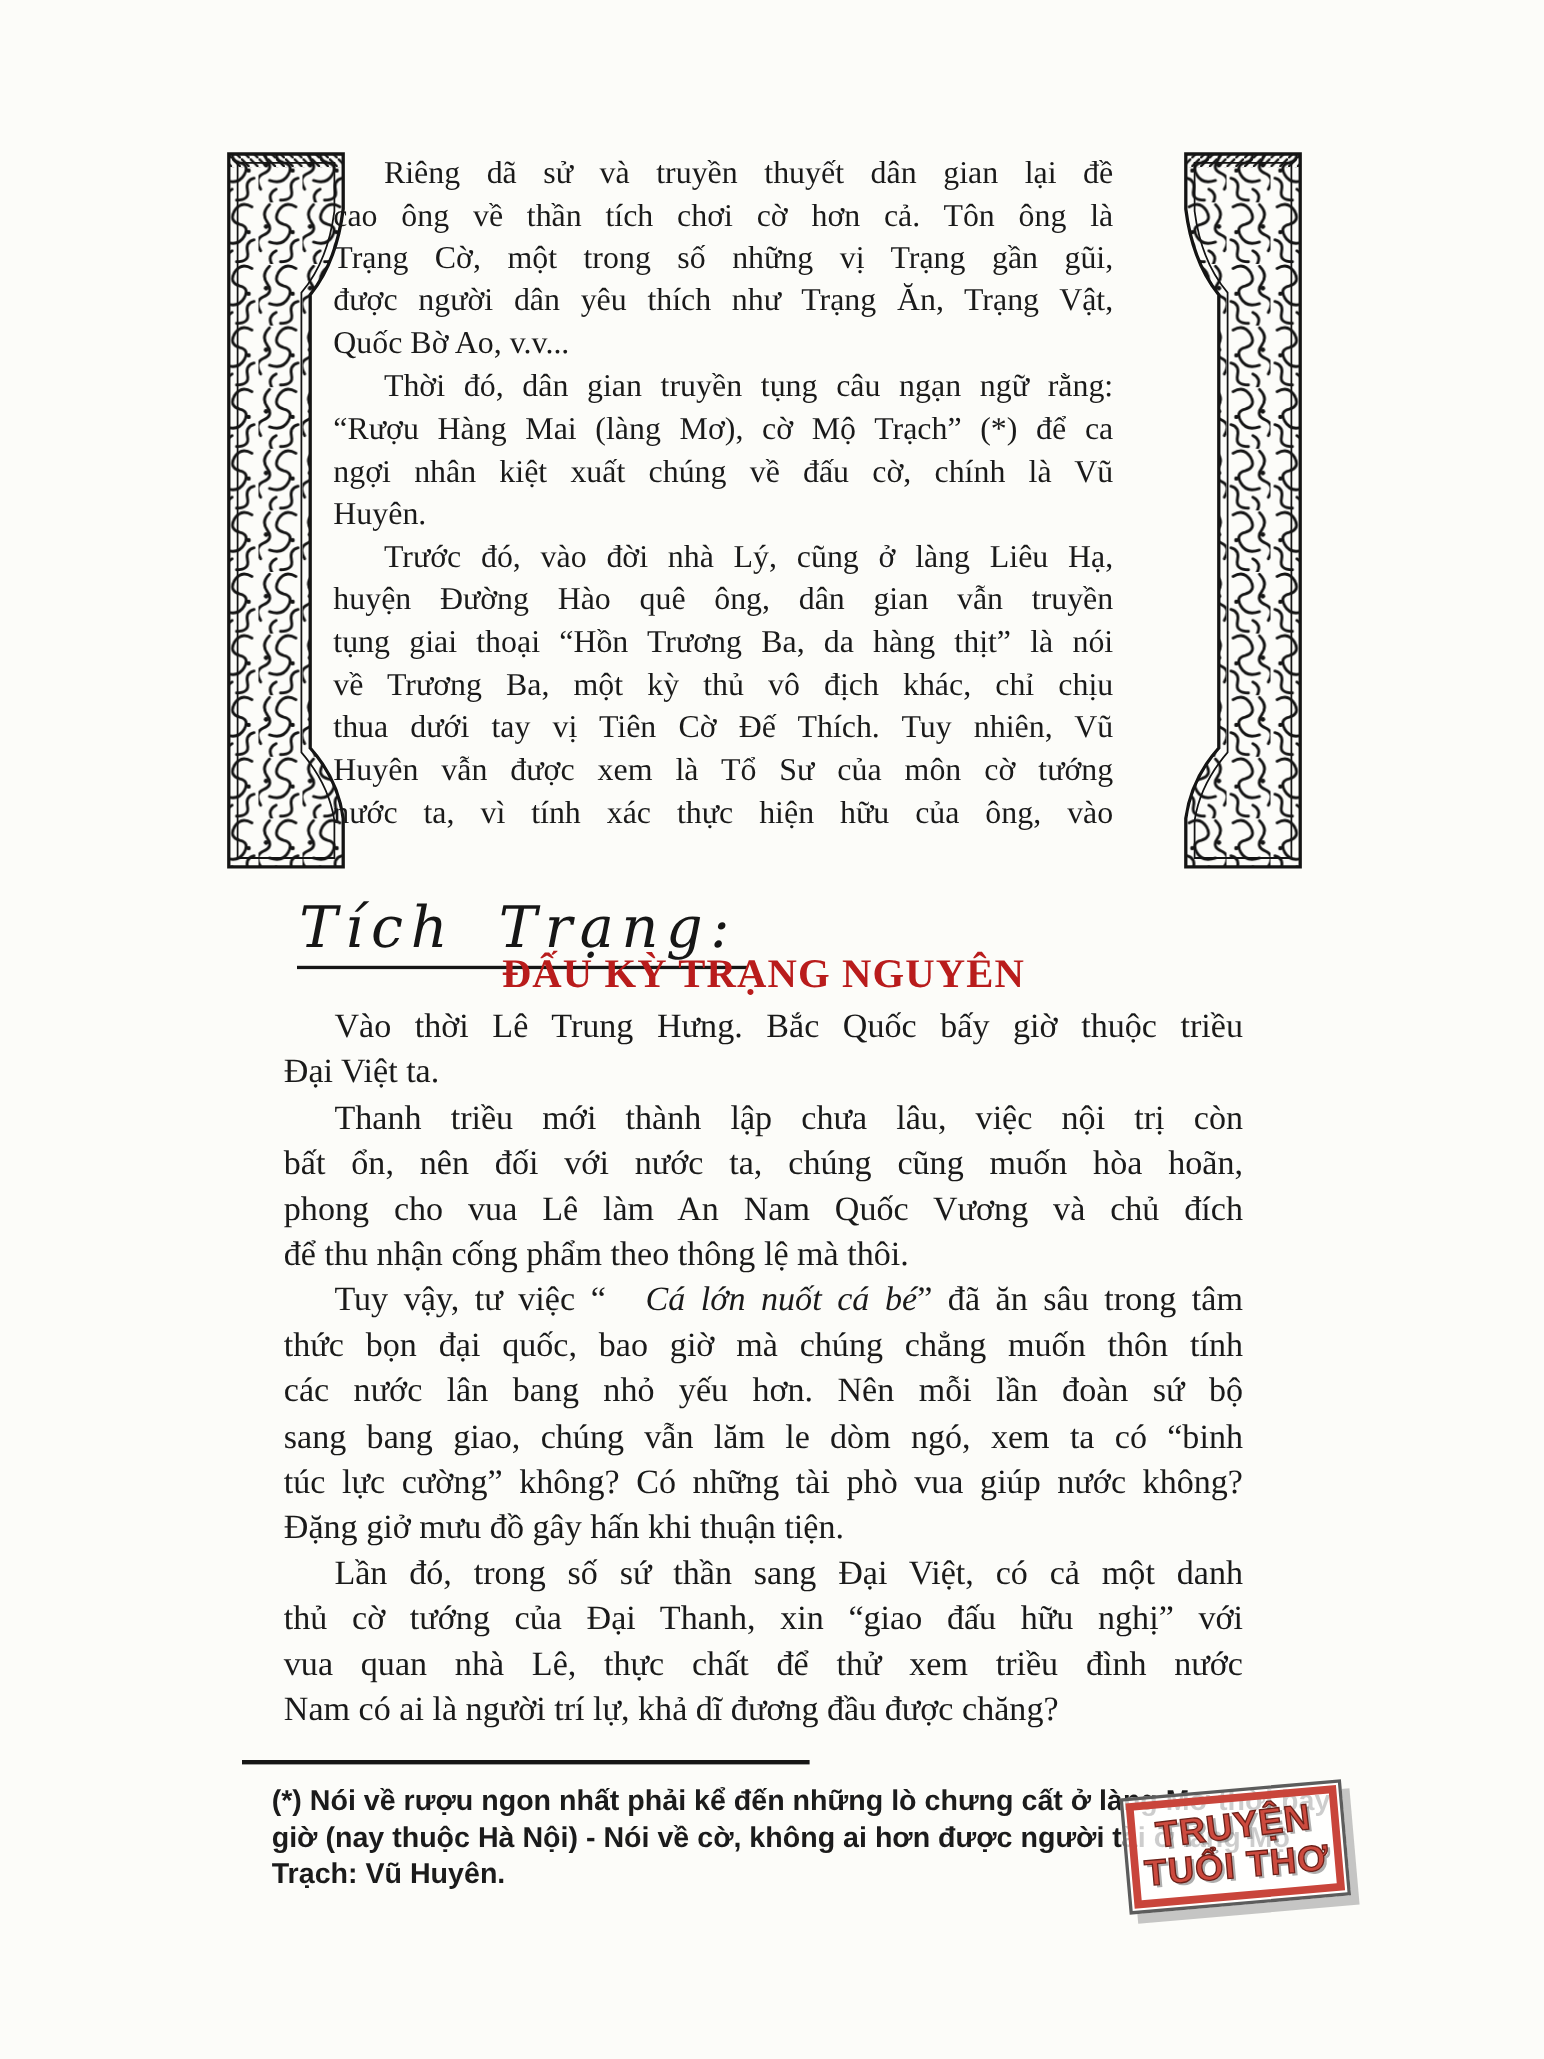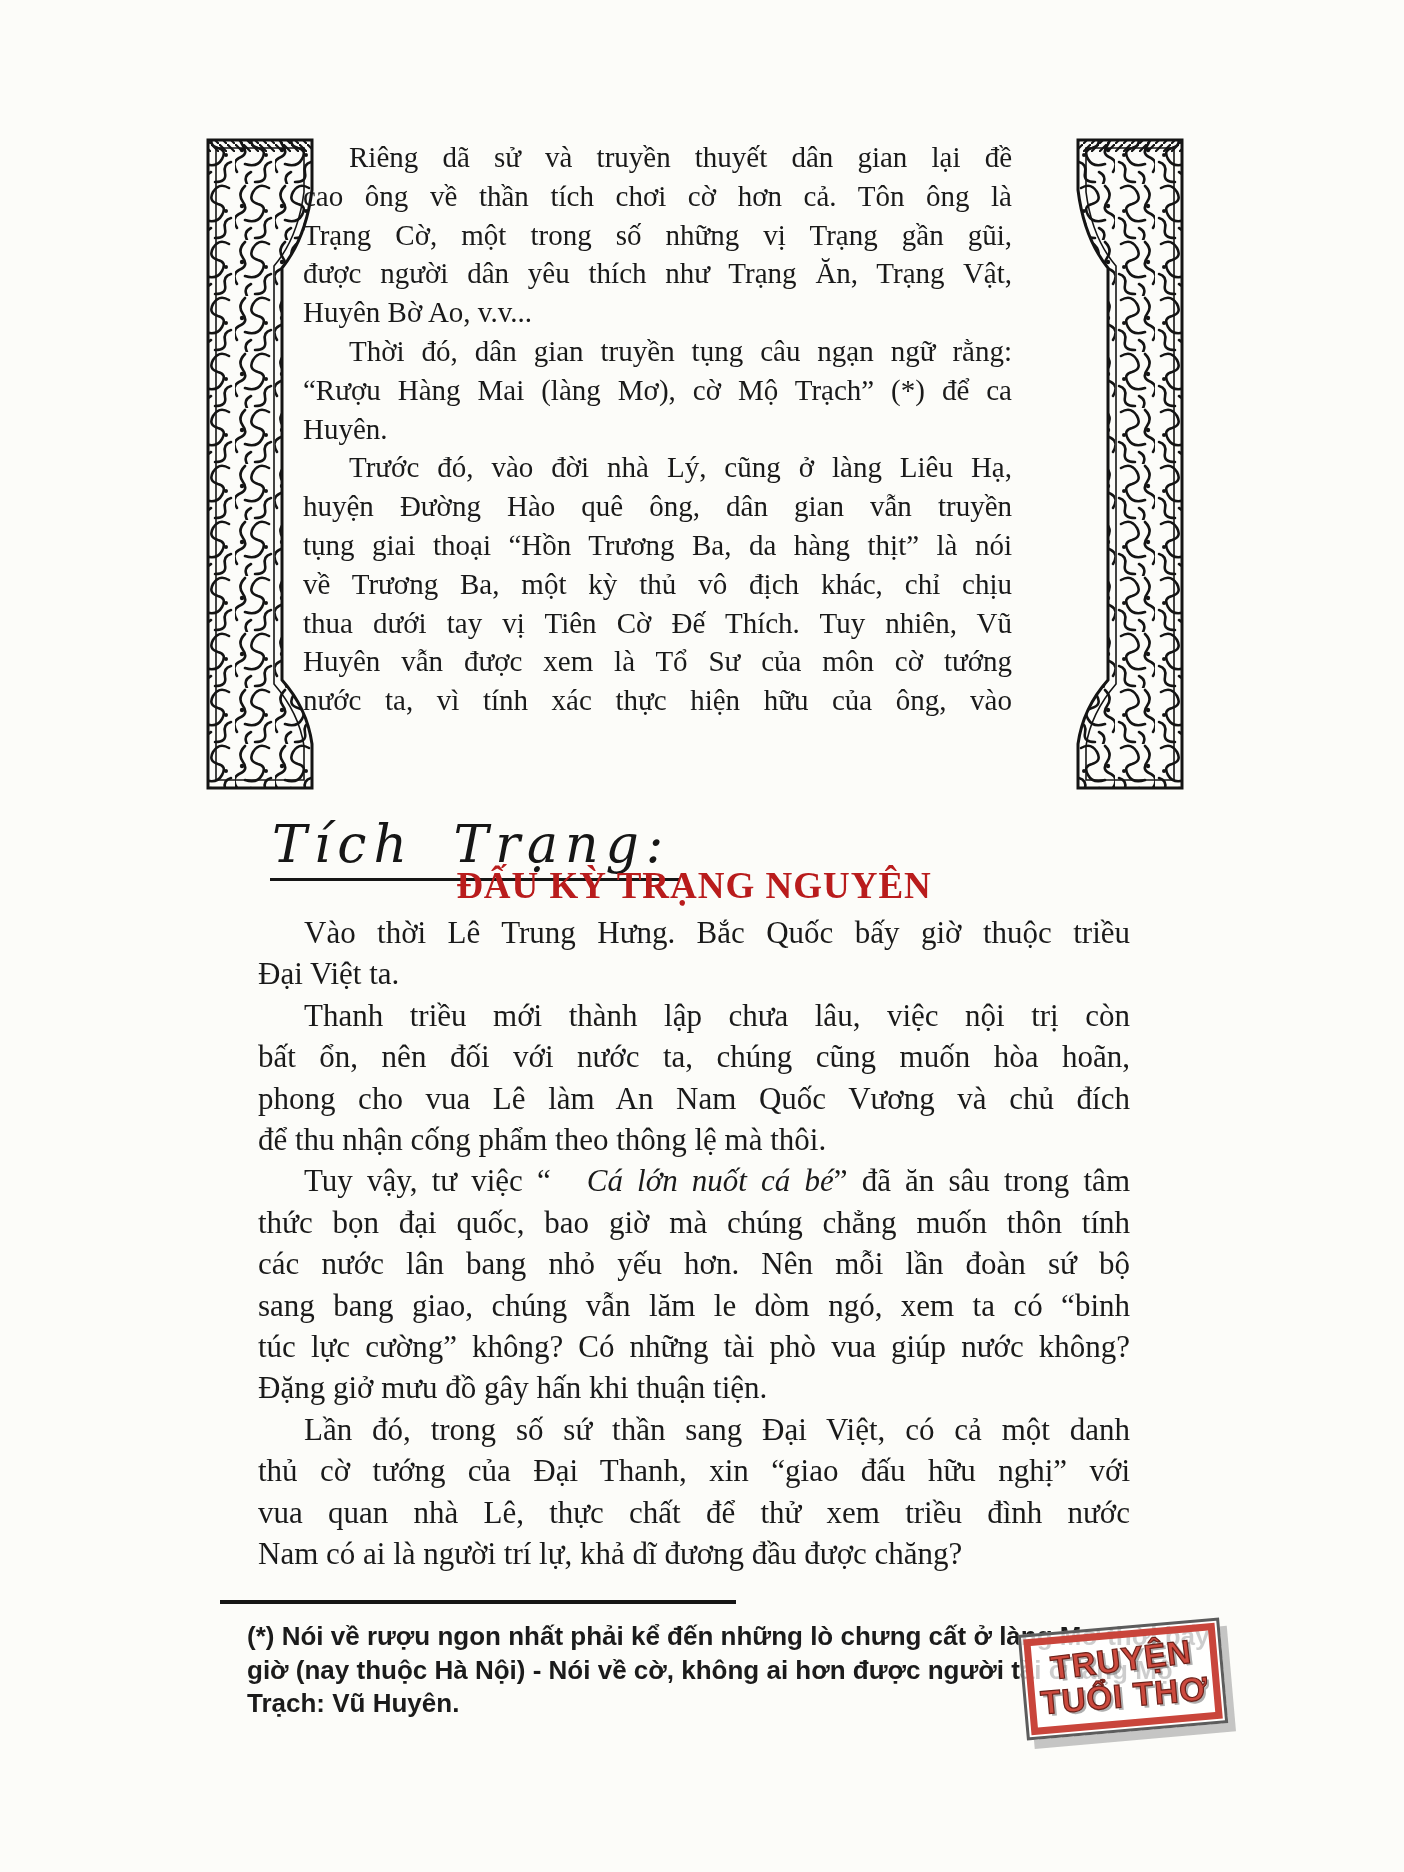--- a/index.html
+++ b/index.html
@@ -110,23 +110,24 @@
     <path d="M3 12 L107 12 L107 660 L3 660 L3 616 Q8 580 33 552 L33 140 Q9 110 3 62 Z" fill="url(#folR)" stroke="#141414" stroke-width="3"></path>
     <rect x="3" y="12" width="104" height="12" fill="url(#hatR)"></rect>
     <path d="M11 20 L99 20 L99 652 L11 652 L11 618 Q16 585 41 556 L41 138 Q17 110 11 64 Z" fill="none" stroke="#141414" stroke-width="1.6"></path>
   </svg>
 
   <div class="tblock top-text">
     <div class="tl jl ind">Riêng dã sử và truyền thuyết dân gian lại đề</div>
     <div class="tl jl">cao ông về thần tích chơi cờ hơn cả. Tôn ông là</div>
     <div class="tl jl">Trạng Cờ, một trong số những vị Trạng gần gũi,</div>
     <div class="tl jl">được người dân yêu thích như Trạng Ăn, Trạng Vật,</div>
-    <div class="tl last">Huyên Bờ Ao, v.v...</div>
+    <div class="tl last">Quốc Bờ Ao, v.v...</div>
     <div class="tl jl ind">Thời đó, dân gian truyền tụng câu ngạn ngữ rằng:</div>
     <div class="tl jl">“Rượu Hàng Mai (làng Mơ), cờ Mộ Trạch” (*) để ca</div>
+    <div class="tl jl">ngợi nhân kiệt xuất chúng về đấu cờ, chính là Vũ</div>
     <div class="tl last">Huyên.</div>
     <div class="tl jl ind">Trước đó, vào đời nhà Lý, cũng ở làng Liêu Hạ,</div>
     <div class="tl jl">huyện Đường Hào quê ông, dân gian vẫn truyền</div>
     <div class="tl jl">tụng giai thoại “Hồn Trương Ba, da hàng thịt” là nói</div>
     <div class="tl jl">về Trương Ba, một kỳ thủ vô địch khác, chỉ chịu</div>
     <div class="tl jl">thua dưới tay vị Tiên Cờ Đế Thích. Tuy nhiên, Vũ</div>
     <div class="tl jl">Huyên vẫn được xem là Tổ Sư của môn cờ tướng</div>
     <div class="tl jl">nước ta, vì tính xác thực hiện hữu của ông, vào</div>
   </div>
 

